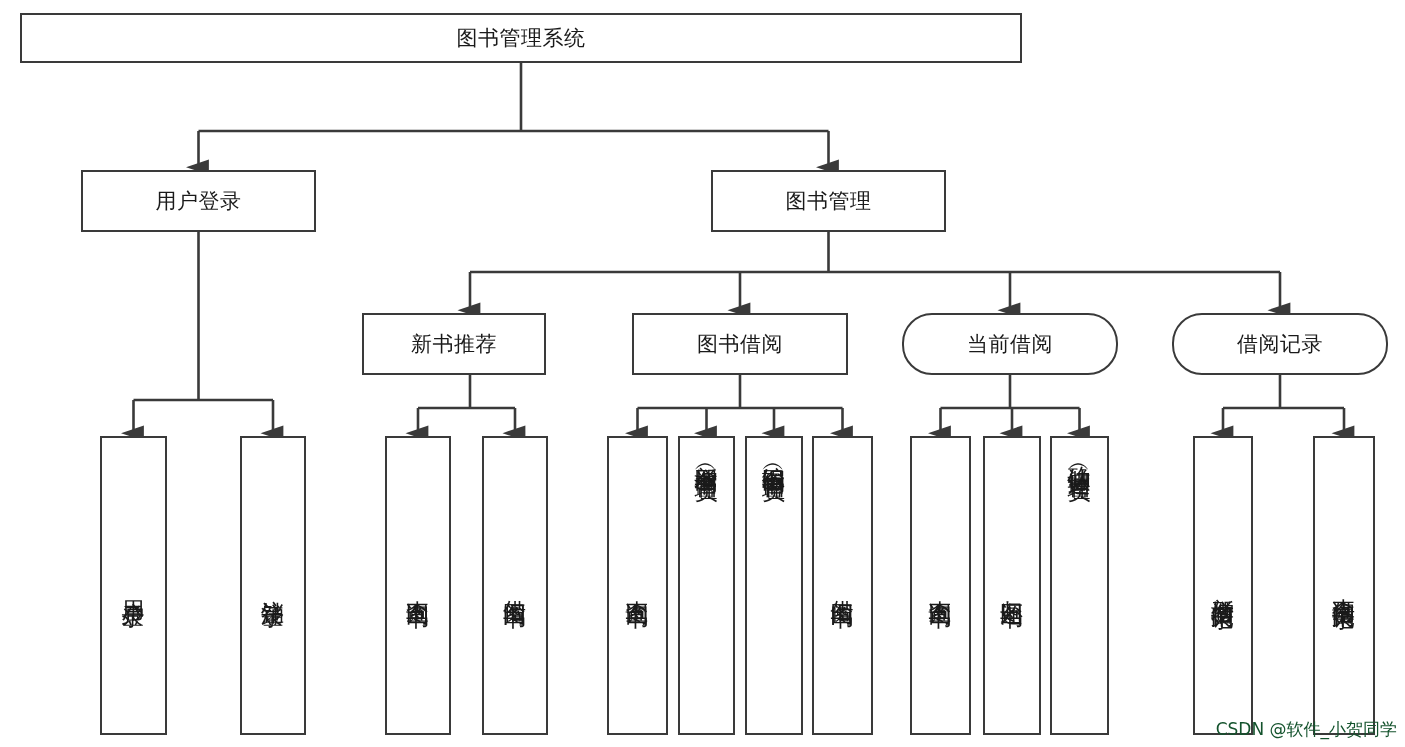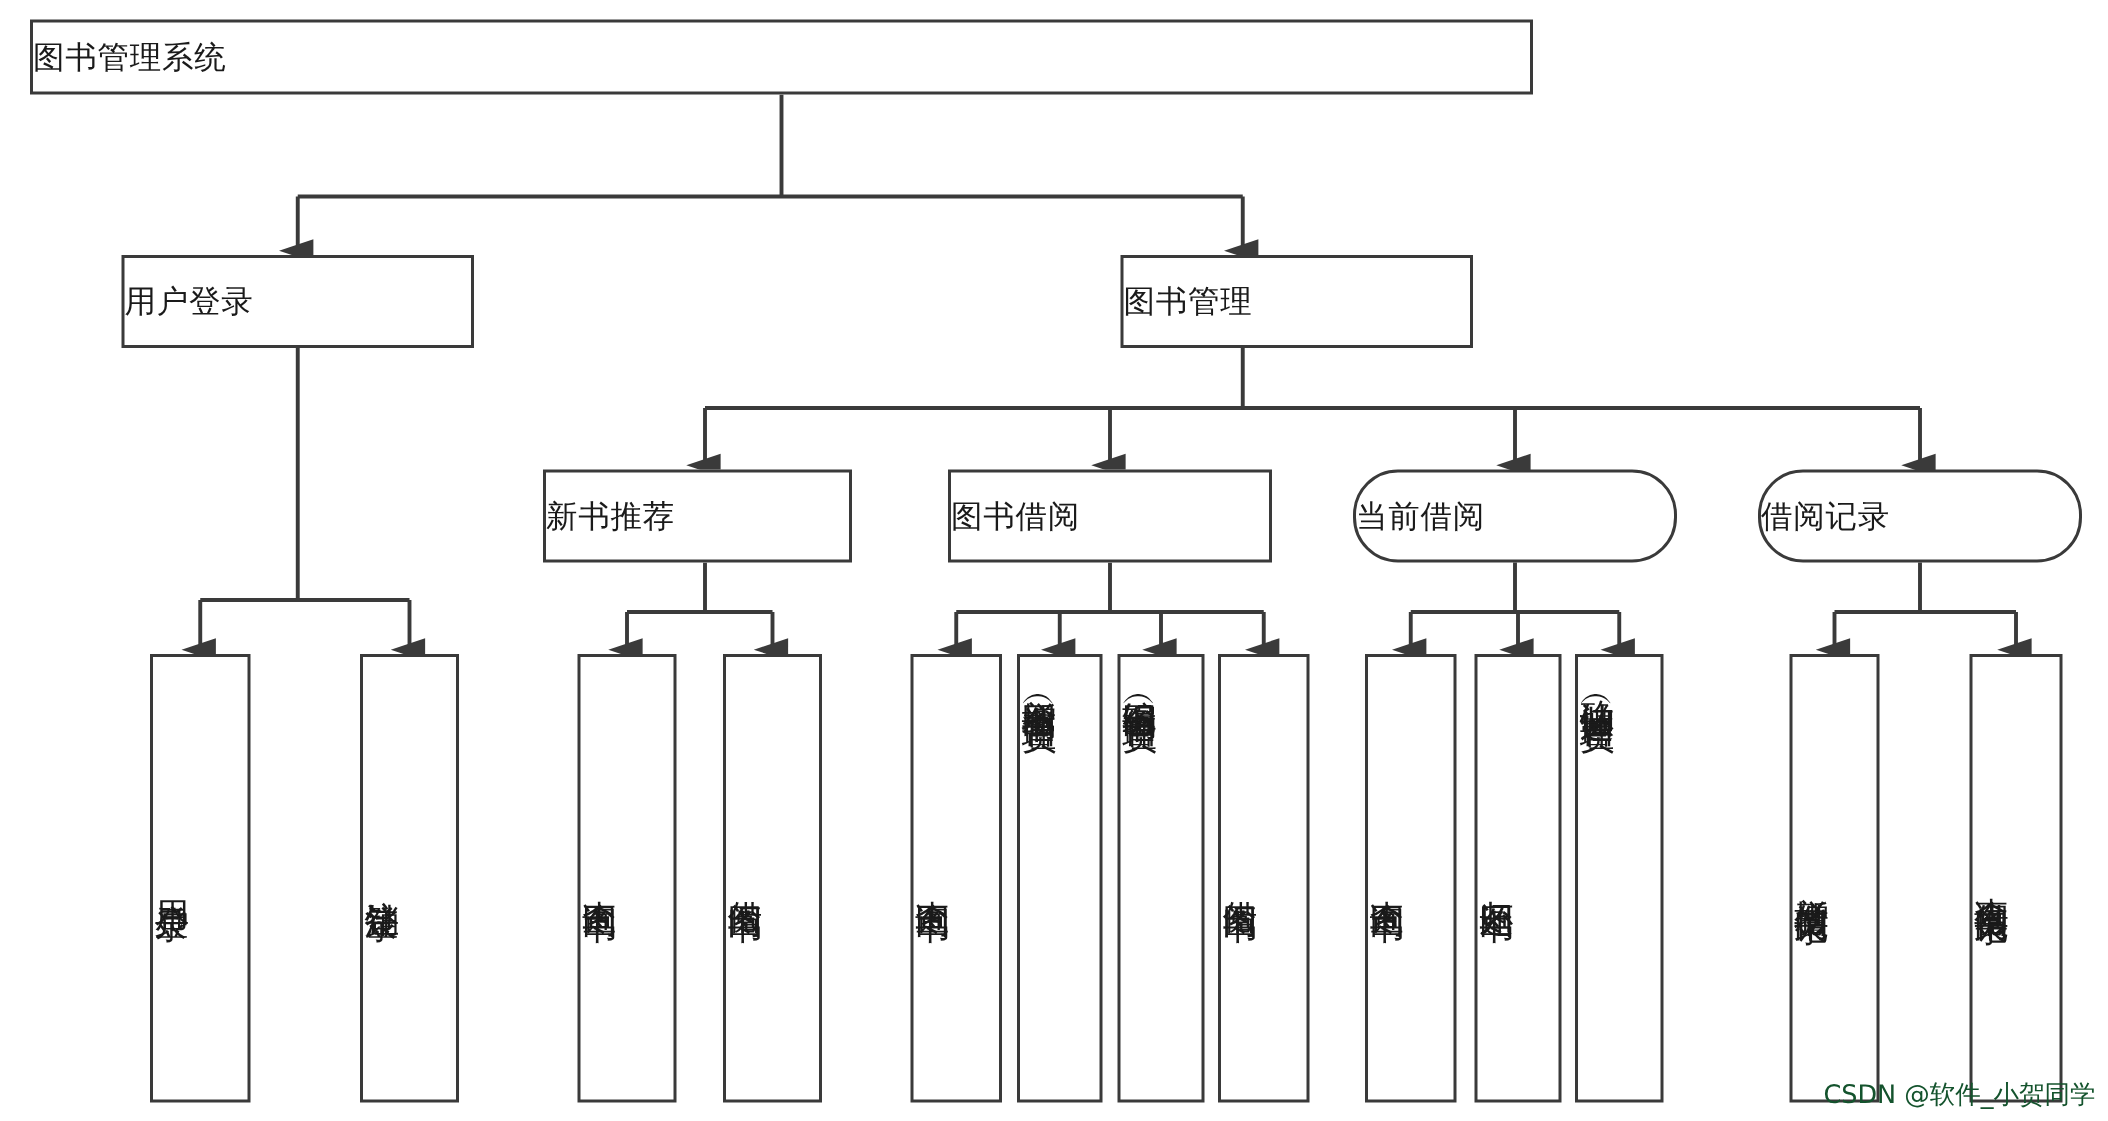--- a/index.html
+++ b/index.html
@@ -24,20 +24,21 @@
     width: 1405px;
     height: 747px;
   }
   .node {
     position: absolute;
     box-sizing: border-box;
     border: 2px solid #3a3a3a;
     background: #ffffff;
     display: flex;
     align-items: center;
+    justify-content: center;
     color: #1a1a1a;
     z-index: 2;
   }
   .node .lbl {
     display: block;
     text-align: center;
     line-height: 1.18;
     letter-spacing: 0.5px;
   }
   .node.horiz .lbl {
@@ -112,25 +113,25 @@
       </g>
   </svg>
 
   <div class="node horiz" style="left: 20px; top: 13px; width: 1002px; height: 50px;">
     <span class="lbl">图书管理系统</span>
   </div>
 
   <div class="node horiz" style="left: 81px; top: 170px; width: 235px; height: 62px;">
     <span class="lbl">用户登录</span>
   </div>
-  <div class="node horiz" style="left: 711px; top: 170px; width: 235px; height: 62px; margin-left: 36px;">
+  <div class="node horiz" style="left: 711px; top: 170px; width: 235px; height: 62px;">
     <span class="lbl">图书管理</span>
   </div>
 
-  <div class="node horiz" style="left: 362px; top: 313px; width: 206px; height: 62px;">
+  <div class="node horiz" style="left: 362px; top: 313px; width: 184px; height: 62px;">
     <span class="lbl">新书推荐</span>
   </div>
   <div class="node horiz" style="left: 632px; top: 313px; width: 216px; height: 62px;">
     <span class="lbl">图书借阅</span>
   </div>
   <div class="node horiz" style="left: 902px; top: 313px; width: 216px; height: 62px; border-radius: 30px;">
     <span class="lbl">当前借阅</span>
   </div>
   <div class="node horiz" style="left: 1172px; top: 313px; width: 216px; height: 62px; border-radius: 30px;">
     <span class="lbl">借阅记录</span>

